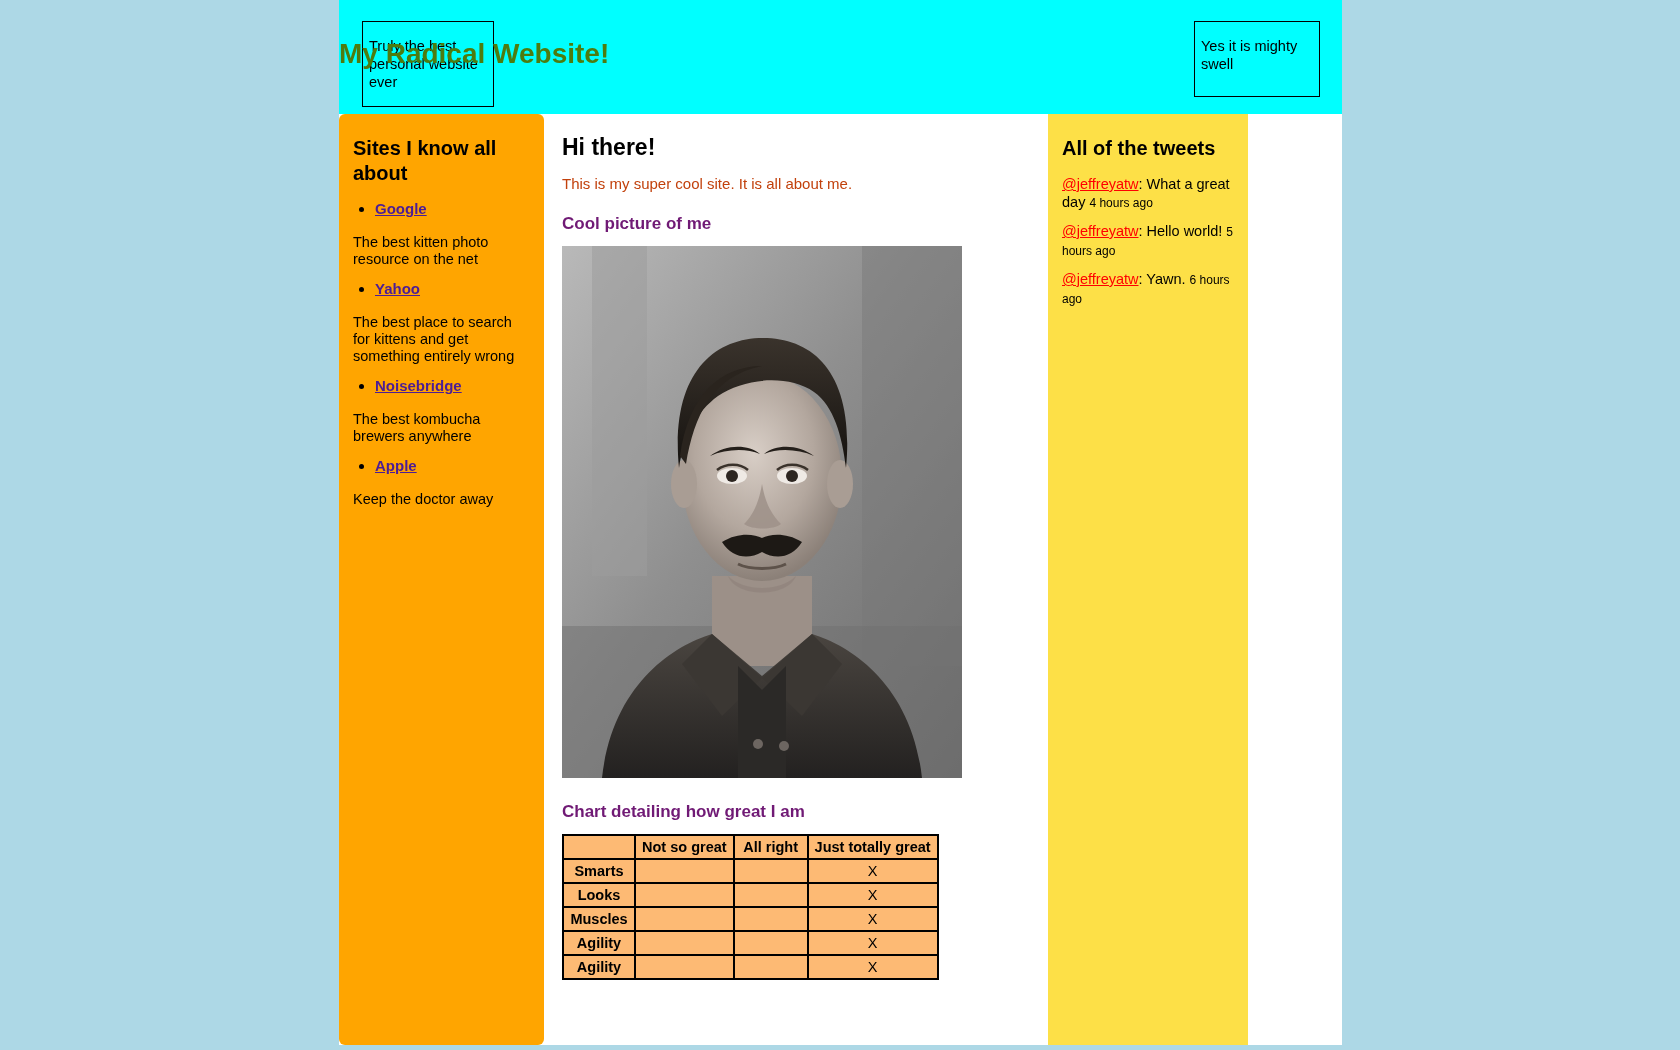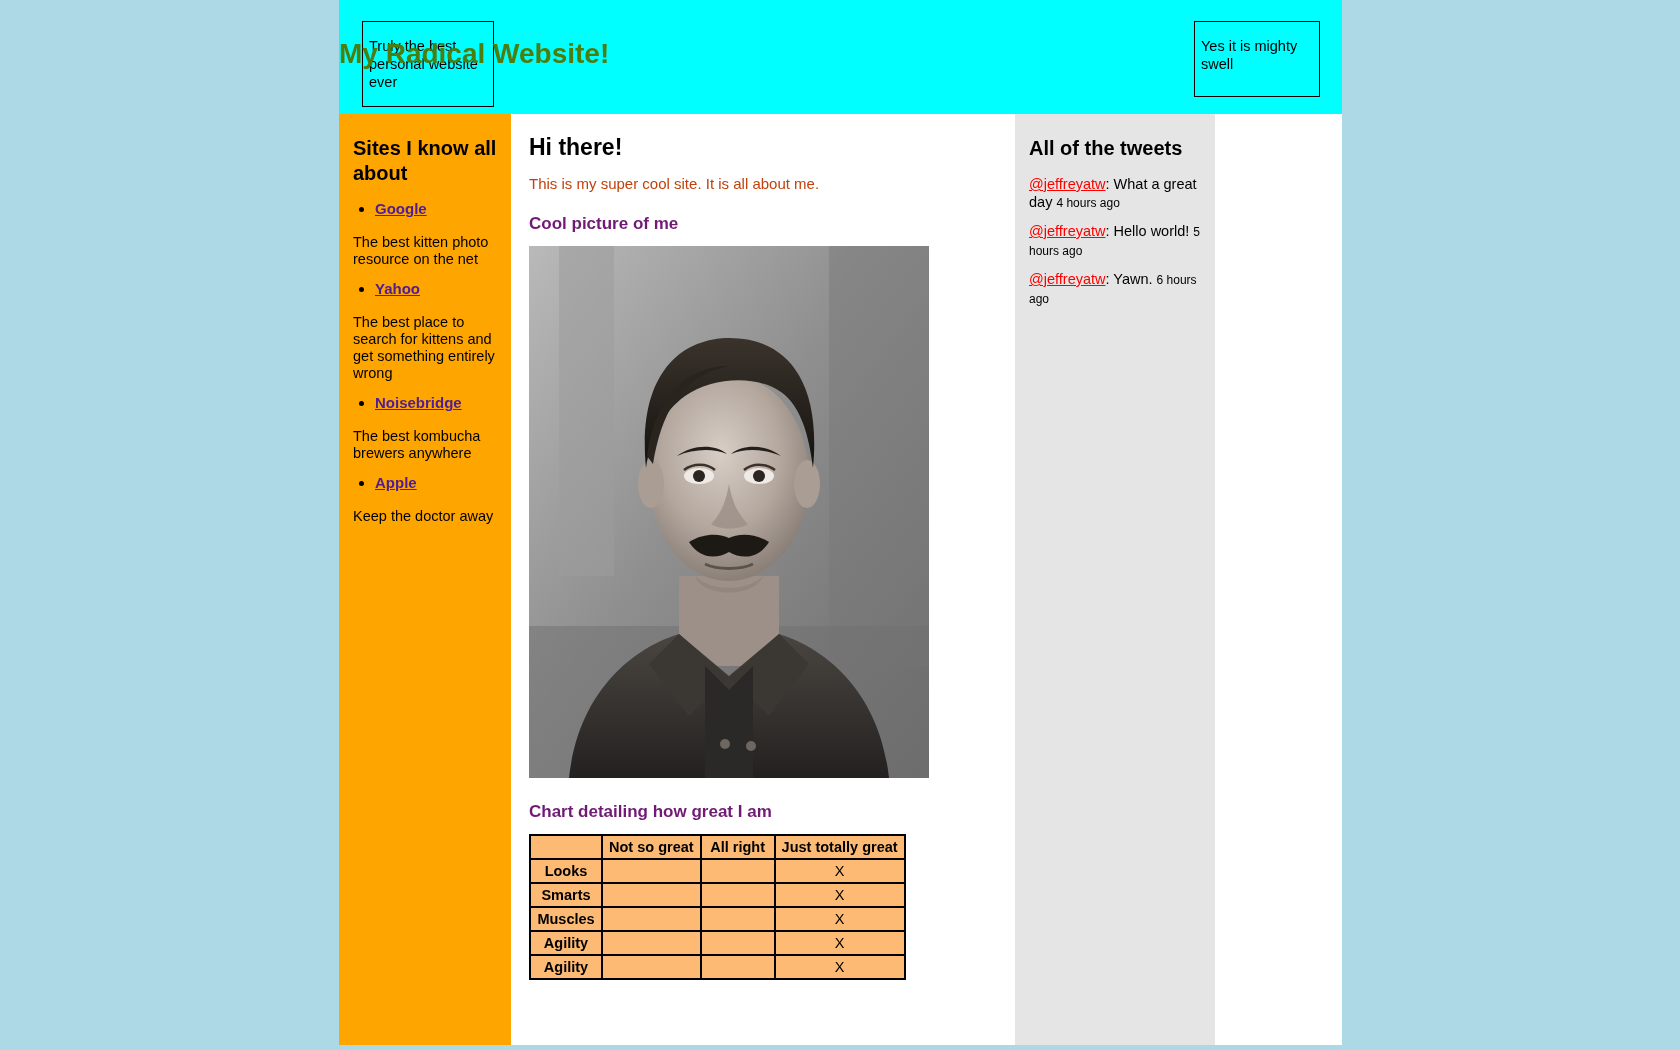--- a/index.html
+++ b/index.html
@@ -60,34 +60,35 @@
     width: 112px;
     height: 44px;
   }
   
   .cols {
     display: flex;
     align-items: stretch;
     min-height: 931px;
   }
   .col-left {
-    width: 172px;
+    width: 205px;
     background: #FFA500;
     padding: 18px 14px 20px 14px;
     box-sizing: border-box;
+    border-radius: 6px;
   }
   .col-main {
     width: 504px;
     background: #ffffff;
     padding: 18px 18px 20px 18px;
     box-sizing: border-box;
   }
   .col-right {
     width: 200px;
-    background: #e5e5e5;
+    background: #fde047;
     padding: 18px 14px 20px 14px;
     box-sizing: border-box;
   }
   .col-h2 {
     font-size: 20px;
     font-weight: bold;
     margin: 4px 0 14px 0;
     line-height: 25px;
     color: #000;
   }
@@ -290,27 +291,27 @@
           <thead>
             <tr>
               <th class="corner"></th>
               <th>Not so great</th>
               <th>All right</th>
               <th>Just totally great</th>
             </tr>
           </thead>
           <tbody>
             <tr>
+              <th>Smarts</th>
+              <td class="cell"></td>
+              <td class="cell"></td>
+              <td class="cell">X</td>
+            </tr>
+            <tr>
               <th>Looks</th>
-              <td class="cell"></td>
-              <td class="cell"></td>
-              <td class="cell">X</td>
-            </tr>
-            <tr>
-              <th>Smarts</th>
               <td class="cell"></td>
               <td class="cell"></td>
               <td class="cell">X</td>
             </tr>
             <tr>
               <th>Muscles</th>
               <td class="cell"></td>
               <td class="cell"></td>
               <td class="cell">X</td>
             </tr>

